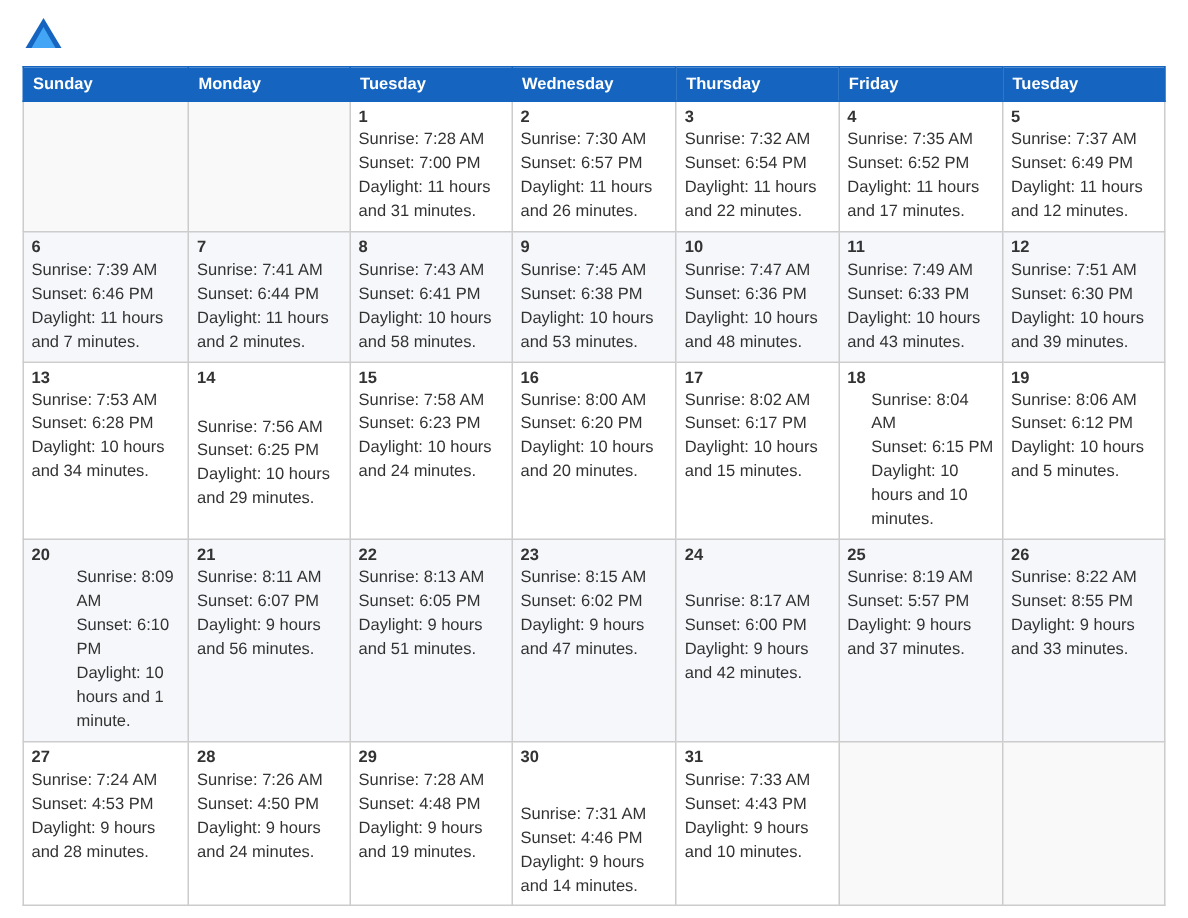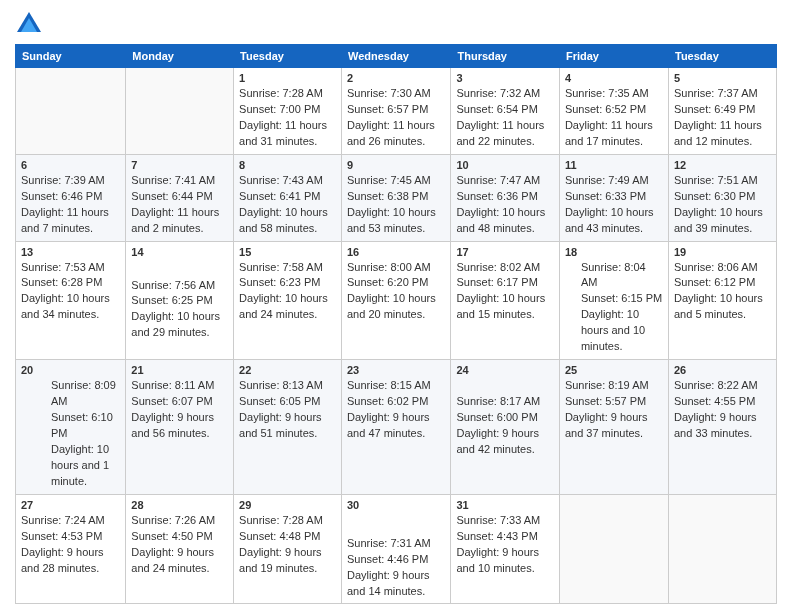--- a/index.html
+++ b/index.html
@@ -290,21 +290,21 @@
           </td>
           <td>
             <span class="day-num">25</span>
             <div class="day-detail" style="white-space: pre-line;">Sunrise: 8:19 AM
 Sunset: 5:57 PM
 Daylight: 9 hours and 37 minutes.</div>
           </td>
           <td>
             <span class="day-num">26</span>
             <div class="day-detail" style="white-space: pre-line;">Sunrise: 8:22 AM
-Sunset: 4:55 PM
+Sunset: 8:55 PM
 Daylight: 9 hours and 33 minutes.</div>
           </td>
         </tr>
         <tr>
           <td>
             <span class="day-num">27</span>
             <div class="day-detail" style="white-space: pre-line;">Sunrise: 7:24 AM
 Sunset: 4:53 PM
 Daylight: 9 hours and 28 minutes.</div>
           </td>

